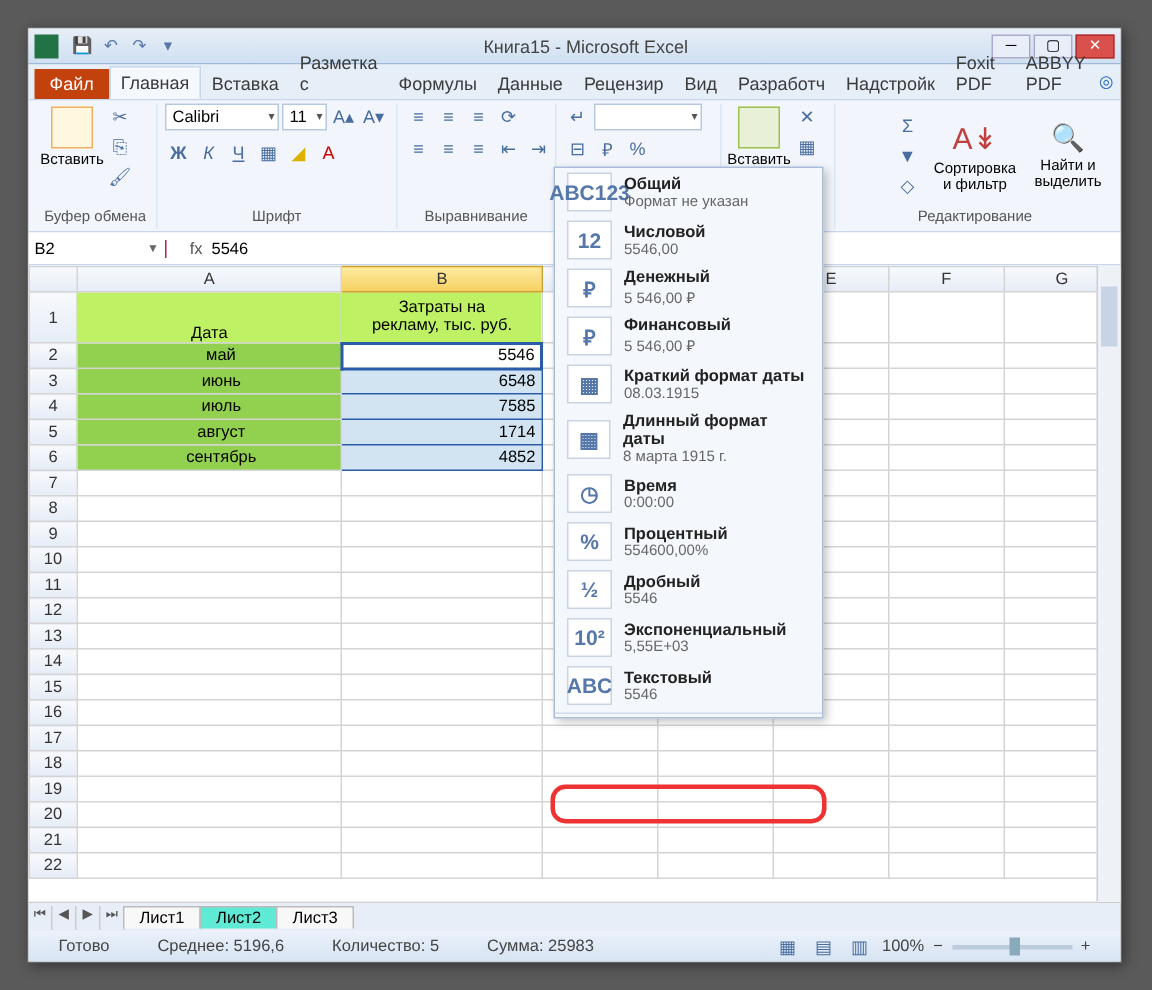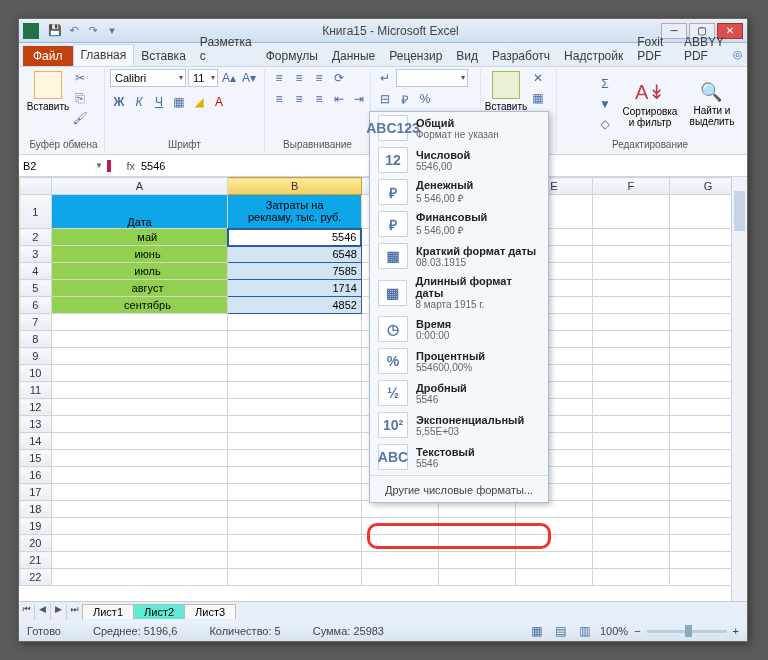--- a/index.html
+++ b/index.html
@@ -32,48 +32,48 @@
 .rbtn-lg { width: 40px; display: flex; flex-direction: column; align-items: center; gap: 2px; padding: 2px; }
 .rbtn-lg .bigicon { width: 28px; height: 28px; border: 1px solid #f0b060; background: #fff7e0; }
 .rbtn-lg .cap { font-size: 10px; text-align: center; line-height: 1.1; }
 .fontrow { display: flex; gap: 2px; margin-bottom: 3px; align-items: center; }
 .fontbox { border: 1px solid #b5c8e0; background: #fff; height: 18px; line-height: 16px; padding: 0 14px 0 4px; position: relative; }
 .fontbox::after { content: "▾"; position: absolute; right: 2px; top: 0; font-size: 8px; color: #555; }
 .iconrow { display: flex; gap: 2px; }
 
 
 .fxbar { height: 22px; background: #fff; border-bottom: 1px solid #c5d8ee; display: flex; align-items: center; }
-.namebox { width: 92px; border-right: 4px solid #be185d; padding: 0 4px; display: flex; align-items: center; justify-content: space-between; }
+.namebox { width: 92px; border-right: 1px solid #be185d; padding: 0 4px; display: flex; align-items: center; justify-content: space-between; }
 .namebox span.arrow { font-size: 8px; color: #666; }
 .fxicon { width: 24px; text-align: right; color: #555; }
 .fxval { flex: 1; padding: 0 6px; }
 
 
 .gridwrap { flex: 1; overflow: hidden; position: relative; background: #fff; }
 table.grid { border-collapse: collapse; width: 100%; }
 table.grid th, table.grid td { border: 1px solid #d4d4d4; height: 17px; font-size: 11px; text-align: center; background: #fff; }
 table.grid th { background: linear-gradient(#f7f9fc,#e6edf7); color: #333; font-weight: normal; }
 table.grid th.corner { width: 28px; }
 table.grid th.rowh { width: 28px; text-align: center; }
 table.grid th.colsel { background: linear-gradient(#ffeaa0,#f5d060); border-color: #caa030; }
-table.grid td.yellow { background: #0ea5e9; }
+table.grid td.yellow { background: #bef264; }
 table.grid td.green { background: #92d050; padding-left: 16px; }
 table.grid td.sel { background: #d2e4f2; border-color: #2a5ba8; text-align: right; padding-right: 4px; }
 table.grid td.selactive { background: #fff; border: 2px solid #2a5ba8; text-align: right; padding-right: 4px; }
 .colA{width:156px}.colB{width:118px}.colC{width:68px}.colD{width:68px}.colE{width:68px}.colF{width:68px}.colG{width:68px}
 
 
 .sheets { height: 20px; background: #e8eef7; border-top: 1px solid #ccc; display: flex; align-items: center; }
 .sheets .nav { display: flex; gap: 0; }
 .sheets .nav span { width: 16px; height: 16px; text-align: center; font-size: 9px; color: #555; border-right: 1px solid #ccc; }
 .sheets .stab { padding: 1px 10px; background: #f8f8f8; border: 1px solid #bbb; border-bottom: none; font-size: 11px; margin-left: -1px; }
 .sheets .stab.active { background: #5eead4; }
 
 
-.statusbar { height: 20px; background: linear-gradient(#eaf1fa,#d7e4f2); display: flex; align-items: center; padding: 0 8px; gap: 32px; font-size: 11px; color: #444; }
+.statusbar { height: 20px; background: linear-gradient(#eaf1fa,#d7e4f2); display: flex; align-items: center; padding: 0 20px; gap: 32px; font-size: 11px; color: #444; }
 .statusbar .right { margin-left: auto; display: flex; align-items: center; gap: 6px; }
 .zoombar { width: 80px; height: 3px; background: #bcd; position: relative; }
 .zoombar::after { content: ""; width: 7px; height: 12px; background: #8ab; position: absolute; left: 38px; top: -5px; }
 
 
 .nfdrop { position: absolute; left: 350px; top: 92px; width: 180px; background: #f4f7fb; border: 1px solid #a9bdd6; box-shadow: 2px 2px 6px rgba(0,0,0,0.25); }
 .nfitem { display: flex; align-items: center; gap: 8px; padding: 3px 8px; }
 .nficon { width: 30px; height: 26px; display: flex; align-items: center; justify-content: center; font-size: 14px; color: #5577aa; font-weight: bold; border: 1px solid #c8d4e4; background: #fff; }
 .nftxt .t { font-size: 11px; color: #222; font-weight: bold; }
 .nftxt .s { font-size: 10px; color: #666; }
@@ -577,18 +577,17 @@
         </div>
       </div>
       <div class="nfitem">
         <div class="nficon">ABC</div>
     <div class="nftxt">
           <div class="t">Текстовый</div>
           <div class="s">5546</div>
         </div>
       </div>
       <div class="nfsep"></div>
-      <div class="nfmore">Другие числовые форматы...</div>
     </div>
 
   <div class="redring" style="left:348px; top:504px; width:184px; height:26px"></div>
 
 </div>
 
 </body></html>

